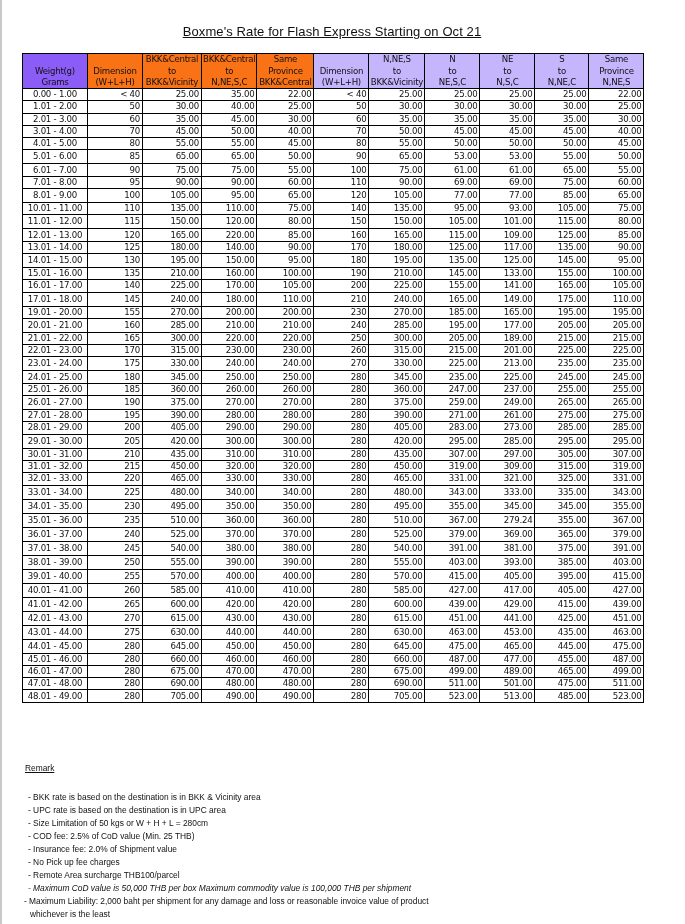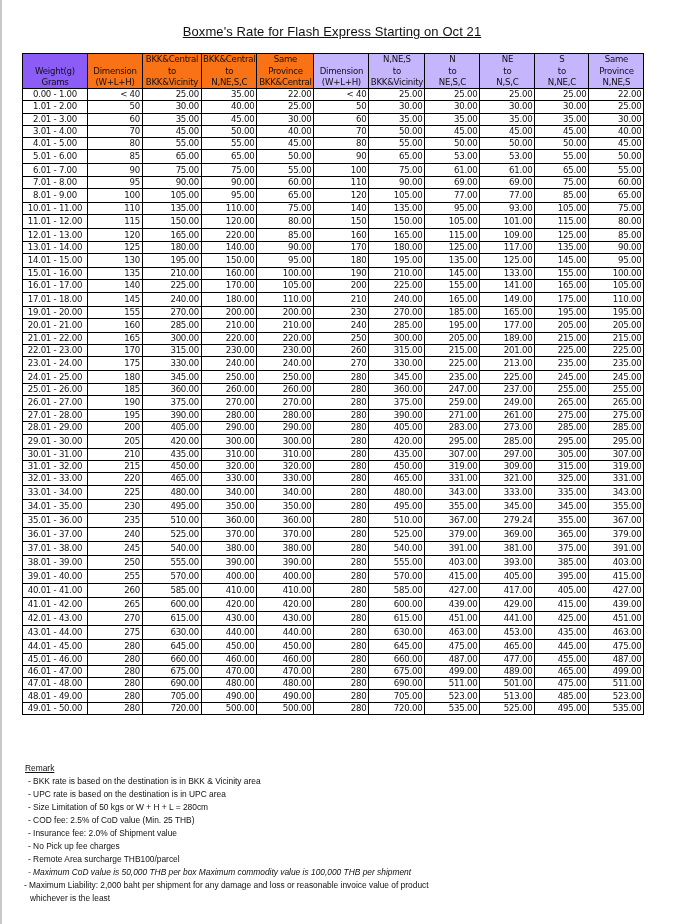--- a/index.html
+++ b/index.html
@@ -35,21 +35,21 @@
   th.h-bkk { background: #f97316; margin-left: 31px; }
   th.h-upc { background: #c4b5fd; }
   
   td.ne { border-left-color: transparent; border-right-color: transparent; padding-right: 10px; }
   tr.tall td { height: 13px; }
   .remarks {
     position: absolute; left: 24px; top: 762px;
     font-family: "Liberation Sans", sans-serif; font-size: 8.4px; color: #111;
     line-height: 13px;
   }
-  .remarks .rm-title { text-decoration: underline; margin-left: 1px; margin-bottom: 0; }
+  .remarks .rm-title { text-decoration: underline; margin-left: 1px; margin-bottom: 16px; }
   .remarks .rm-item { padding-left: 4px; }
   .remarks .rm-item.italic { font-style: italic; }
   .remarks .rm-item.out { padding-left: 0; }
   .remarks .cont { padding-left: 6px; }
 </style>
 </head>
 <body>
 
 <div class="page-edge"></div>
 
@@ -730,33 +730,20 @@
         <td>705.00</td>
         <td>490.00</td>
         <td>490.00</td>
         <td>280</td>
         <td>705.00</td>
         <td>523.00</td>
         <td class="ne">513.00</td>
         <td>485.00</td>
         <td>523.00</td>
       </tr>
-      <tr>
-        <td class="w">49.01 - 50.00</td>
-        <td>280</td>
-        <td>720.00</td>
-        <td>500.00</td>
-        <td>500.00</td>
-        <td>280</td>
-        <td>720.00</td>
-        <td>535.00</td>
-        <td class="ne">525.00</td>
-        <td>495.00</td>
-        <td>535.00</td>
-      </tr>
     </tbody>
 </table>
 
 <div class="remarks">
   <div class="rm-title">Remark</div>
   <div class="rm-item">- BKK rate is based on the destination is in BKK &amp; Vicinity area</div>
   <div class="rm-item">- UPC rate is based on the destination is in UPC area</div>
   <div class="rm-item">- Size Limitation of  50 kgs or  W + H + L = 280cm</div>
   <div class="rm-item">- COD fee: 2.5% of CoD value (Min. 25 THB)</div>
   <div class="rm-item">- Insurance fee: 2.0% of Shipment value</div>

